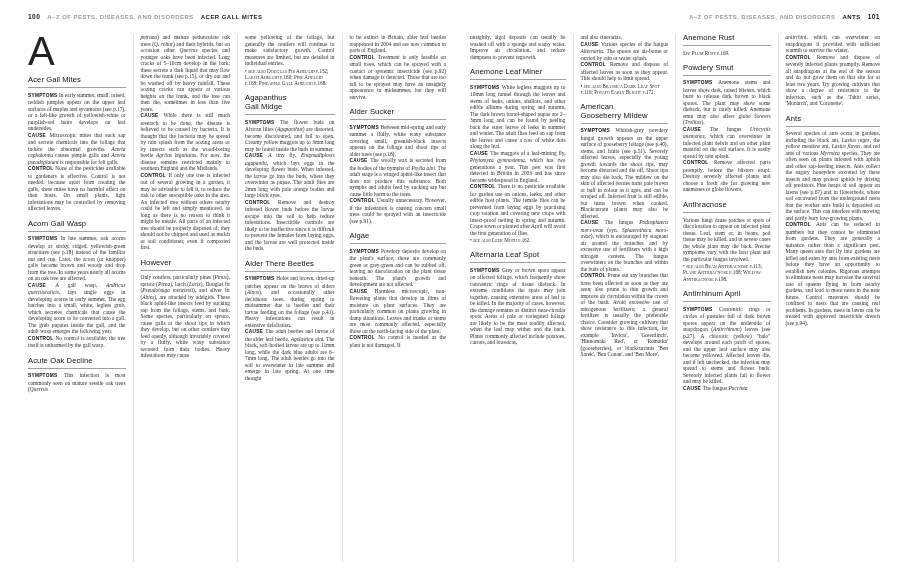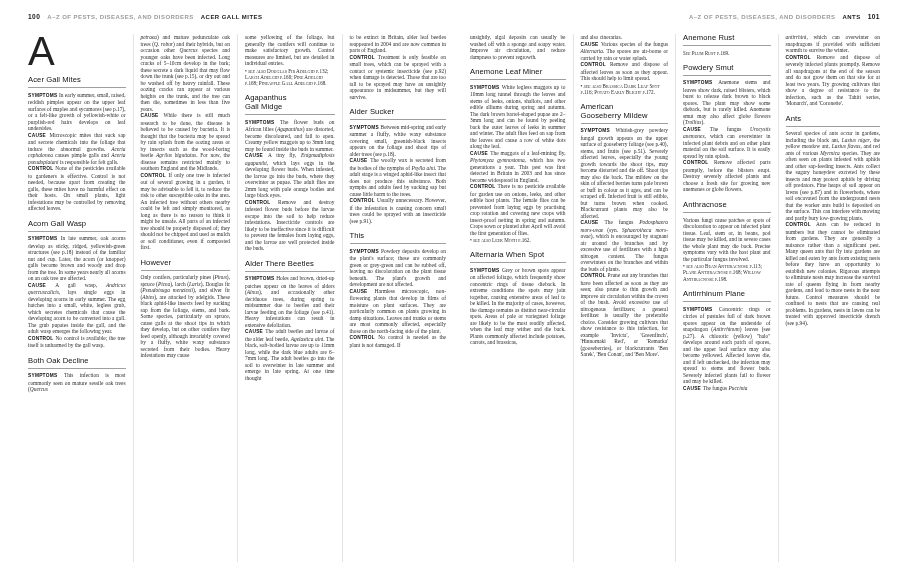--- a/index.html
+++ b/index.html
@@ -72,21 +72,21 @@
         <div class="col">
           <div class="dropcap">A</div>
           <h3 class="entry-heading">Acer Gall Mites</h3>
           <p class="para"><span class="lbl">SYMPTOMS </span>In early summer, small, raised, reddish pimples appear on the upper leaf surfaces of maples and sycamores (see p.17), or a felt-like growth of yellowish-white or purplish-red hairs develops on leaf undersides.</p>
           <p class="para"><span class="lbl">CAUSE </span>Microscopic mites that suck sap and secrete chemicals into the foliage that induce the abnormal growths. <i>Aceria cephalonea</i> causes pimple galls and <i>Aceria pseudoplatani</i> is responsible for felt galls.</p>
           <p class="para"><span class="lbl">CONTROL </span>None of the pesticides available to gardeners is effective. Control is not needed, because apart from creating the galls, these mites have no harmful effect on their hosts. On small plants, light infestations may be controlled by removing affected leaves.</p>
           <h3 class="entry-heading">Acorn Gall Wasp</h3>
           <p class="para"><span class="lbl">SYMPTOMS </span>In late summer, oak acorns develop as sticky, ridged, yellowish-green structures (see p.18) instead of the familiar nut and cup. Later, the acorn (or knopper) galls become brown and woody and drop from the tree. In some years nearly all acorns on an oak tree are affected.</p>
           <p class="para"><span class="lbl">CAUSE </span>A gall wasp, <i>Andricus quercuscalicis</i>, lays single eggs in developing acorns in early summer. The egg hatches into a small, white, legless grub, which secretes chemicals that cause the developing acorn to be converted into a gall. The grub pupates inside the gall, and the adult wasp emerges the following year.</p>
           <p class="para"><span class="lbl">CONTROL </span>No control is available; the tree itself is unharmed by the gall wasp.</p>
-          <h3 class="entry-heading">Both Oak Decline</h3>
+          <h3 class="entry-heading">Acute Oak Decline</h3>
           <p class="para"><span class="lbl">SYMPTOMS </span>This infection is most commonly seen on mature sessile oak trees (<i>Quercus</i></p>
         </div>
         <div class="col">
           <p class="para"><i>petraea</i>) and mature pedunculate oak trees (<i>Q. robur</i>) and their hybrids, but on occasion other <i>Quercus</i> species and younger oaks have been infected. Long cracks of 5–10cm develop in the bark; these secrete a dark liquid that may flow down the trunk (see p.15), or dry out and be washed off by heavy rainfall. These oozing cracks can appear at various heights on the trunk, and the tree can then die, sometimes in less than five years.</p>
           <p class="para"><span class="lbl">CAUSE </span>While there is still much research to be done, the disease is believed to be caused by bacteria. It is thought that the bacteria may be spread by rain splash from the oozing areas or by insects such as the wood-boring beetle <i>Agrilus biguttatus</i>. For now, the disease remains restricted mainly to southern England and the Midlands.</p>
           <p class="para"><span class="lbl">CONTROL </span>If only one tree is infected out of several growing in a garden, it may be advisable to fell it, to reduce the risk to other susceptible oaks in the area. An infected tree without others nearby could be left and simply monitored, as long as there is no reason to think it might be unsafe. All parts of an infected tree should be properly disposed of; they should not be chipped and used as mulch or soil conditioner, even if composted first.</p>
           <h3 class="entry-heading">However</h3>
           <p class="para">Only conifers, particularly pines (<i>Pinus</i>), spruce (<i>Picea</i>), larch (<i>Larix</i>), Douglas fir (<i>Pseudotsuga menziesii</i>), and silver fir (<i>Abies</i>), are attacked by adelgids. These black aphid-like insects feed by sucking sap from the foliage, stems, and bark. Some species, particularly on spruce, cause galls at the shoot tips in which they develop, but on other conifers they feed openly, although invariably covered by a fluffy, white waxy substance secreted from their bodies. Heavy infestations may cause</p>
         </div>
         <div class="col">
@@ -100,21 +100,21 @@
           <p class="para"><span class="lbl">SYMPTOMS </span>Holes and brown, dried-up patches appear on the leaves of alders (<i>Alnus</i>), and occasionally other deciduous trees, during spring to midsummer due to beetles and their larvae feeding on the foliage (see p.41). Heavy infestations can result in extensive defoliation.</p>
           <p class="para"><span class="lbl">CAUSE </span>The adult beetles and larvae of the alder leaf beetle, <i>Agelastica alni</i>. The black, soft-bodied larvae are up to 11mm long, while the dark blue adults are 6–7mm long. The adult beetles go into the soil to overwinter in late summer and emerge in late spring. At one time thought</p>
         </div>
         <div class="col">
           <p class="para">to be extinct in Britain, alder leaf beetles reappeared in 2004 and are now common in parts of England.</p>
           <p class="para"><span class="lbl">CONTROL </span>Treatment is only feasible on small trees, which can be sprayed with a contact or systemic insecticide (see p.92) when damage is detected. Those that are too tall to be sprayed may have an unsightly appearance in midsummer, but they will survive.</p>
           <h3 class="entry-heading">Alder Sucker</h3>
           <p class="para"><span class="lbl">SYMPTOMS </span>Between mid-spring and early summer a fluffy, white waxy substance covering small, greenish-black insects appears on the foliage and shoot tips of alder trees (see p.18).</p>
           <p class="para"><span class="lbl">CAUSE </span>The woolly wax is secreted from the bodies of the nymphs of <i>Psylla alni</i>. The adult stage is a winged aphid-like insect that does not produce this substance. Both nymphs and adults feed by sucking sap but cause little harm to the trees.</p>
           <p class="para"><span class="lbl">CONTROL </span>Usually unnecessary. However, if the infestation is causing concern small trees could be sprayed with an insecticide (see p.91).</p>
-          <h3 class="entry-heading">This</h3>
+          <h3 class="entry-heading">Algae</h3>
           <p class="para"><span class="lbl">SYMPTOMS </span>Powdery deposits develop on the plant's surface; these are commonly green or grey-green and can be rubbed off, leaving no discoloration on the plant tissue beneath. The plant's growth and development are not affected.</p>
           <p class="para"><span class="lbl">CAUSE </span>Harmless microscopic, non-flowering plants that develop in films of moisture on plant surfaces. They are particularly common on plants growing in damp situations. Leaves and trunks or stems are most commonly affected, especially those on the north-facing side of the plant.</p>
           <p class="para"><span class="lbl">CONTROL </span>No control is needed as the plant is not damaged. If</p>
         </div>
       </div>
   </section>
 
   <section class="page page-right">
     <header class="page-header">
       <span class="running-head">A–Z OF PESTS, DISEASES, AND DISORDERS</span>
@@ -122,21 +122,21 @@
       <span class="page-num">101</span>
     </header>
     <div class="columns">
         <div class="col">
           <p class="para">unsightly, algal deposits can usually be washed off with a sponge and soapy water. Improve air circulation, and reduce dampness to prevent regrowth.</p>
           <h3 class="entry-heading">Anemone Leaf Miner</h3>
           <p class="para"><span class="lbl">SYMPTOMS </span>White legless maggots up to 10mm long tunnel through the leaves and stems of leeks, onions, shallots, and other edible alliums during spring and autumn. The dark brown barrel-shaped pupae are 2–3mm long and can be found by peeling back the outer leaves of leeks in summer and winter. The adult flies feed on sap from the leaves and cause a row of white dots along the leaf.</p>
           <p class="para"><span class="lbl">CAUSE </span>The maggots of a leaf-mining fly, <i>Phytomyza gymnostoma</i>, which has two generations a year. This pest was first detected in Britain in 2003 and has since become widespread in England.</p>
           <p class="para"><span class="lbl">CONTROL </span>There is no pesticide available for garden use on onions, leeks, and other edible host plants. The female flies can be prevented from laying eggs by practising crop rotation and covering new crops with insect-proof netting in spring and autumn. Crops sown or planted after April will avoid the first generation of flies.</p>
           <p class="para seealso">• <i>see also</i> Leek Moth p.162.</p>
-          <h3 class="entry-heading">Alternaria When Spot</h3>
+          <h3 class="entry-heading">Alternaria Leaf Spot</h3>
           <p class="para"><span class="lbl">SYMPTOMS </span>Grey or brown spots appear on affected foliage, which frequently show concentric rings of tissue dieback. In extreme conditions the spots may join together, causing extensive areas of leaf to be killed. In the majority of cases, however, the damage remains as distinct near-circular spots. Areas of pale or variegated foliage are likely to be the most readily affected, when the leaf may wither and die back. Plants commonly affected include potatoes, carrots, and brassicas,</p>
         </div>
         <div class="col">
           <p class="para">and also cinerarias.</p>
           <p class="para"><span class="lbl">CAUSE </span>Various species of the fungus <i>Alternaria</i>. The spores are air-borne or carried by rain or water splash.</p>
           <p class="para"><span class="lbl">CONTROL </span>Remove and dispose of affected leaves as soon as they appear. This should help to limit spread.</p>
           <p class="para seealso">• <i>see also</i> Brassica Dark Leaf Spot p.116; Potato Early Blight p.172.</p>
           <h3 class="entry-heading">American<br>Gooseberry Mildew</h3>
           <p class="para"><span class="lbl">SYMPTOMS </span>Whitish-grey powdery fungal growth appears on the upper surface of gooseberry foliage (see p.40), stems, and fruits (see p.51). Severely affected leaves, especially the young growth towards the shoot tips, may become distorted and die off. Shoot tips may also die back. The mildew on the skin of affected berries turns pale brown or buff in colour as it ages, and can be scraped off. Infected fruit is still edible, but turns brown when cooked. Blackcurrant plants may also be affected.</p>
           <p class="para"><span class="lbl">CAUSE </span>The fungus <i>Podosphaera mors-uvae</i> (syn. <i>Sphaerotheca mors-uvae</i>), which is encouraged by stagnant air around the branches and by excessive use of fertilizers with a high nitrogen content. The fungus overwinters on the branches and within the buds of plants.</p>
@@ -145,21 +145,21 @@
         <div class="col">
           <h3 class="entry-heading">Anemone Rust</h3>
           <p class="para seealso"><i>See</i> Plum Rust p.169.</p>
           <h3 class="entry-heading">Powdery Smut</h3>
           <p class="para"><span class="lbl">SYMPTOMS </span>Anemone stems and leaves show dark, raised blisters, which burst to release dark brown to black spores. The plant may show some dieback, but is rarely killed. Anemone smut may also affect globe flowers (<i>Trollius</i>).</p>
           <p class="para"><span class="lbl">CAUSE </span>The fungus <i>Urocystis anemones</i>, which can overwinter in infected plant debris and on other plant material on the soil surface. It is easily spread by rain splash.</p>
           <p class="para"><span class="lbl">CONTROL </span>Remove affected parts promptly, before the blisters erupt. Destroy severely affected plants and choose a fresh site for growing new anemones or globe flowers.</p>
           <h3 class="entry-heading">Anthracnose</h3>
           <p class="para">Various fungi cause patches or spots of discoloration to appear on infected plant tissue. Leaf, stem or, in beans, pod tissue may be killed, and in severe cases the whole plant may die back. Precise symptoms vary with the host plant and the particular fungus involved.</p>
           <p class="para seealso">• <i>see also</i> Bean Anthracnose p.113; Plane Anthracnose p.168; Willow Anthracnose p.198.</p>
-          <h3 class="entry-heading">Antirrhinum Plane</h3>
+          <h3 class="entry-heading">Antirrhinum April</h3>
           <p class="para"><span class="lbl">SYMPTOMS </span>Concentric rings or circles of pustules full of dark brown spores appear on the underside of snapdragon (<i>Antirrhinum</i>) leaves (see p.27). A chlorotic (yellow) "halo" develops around each patch of spores, and the upper leaf surface may also become yellowed. Affected leaves die, and if left unchecked, the infection may spread to stems and flower buds. Severely infected plants fail to flower and may be killed.</p>
           <p class="para"><span class="lbl">CAUSE </span>The fungus <i>Puccinia</i></p>
         </div>
         <div class="col">
           <p class="para"><i>antirrhini</i>, which can overwinter on snapdragons if provided with sufficient warmth to survive the winter.</p>
           <p class="para"><span class="lbl">CONTROL </span>Remove and dispose of severely infected plants promptly. Remove all snapdragons at the end of the season and do not grow them on that site for at least two years. Try growing cultivars that show a degree of resistance to the infection, such as the Tahiti series, 'Monarch', and 'Coronette'.</p>
           <h3 class="entry-heading">Ants</h3>
           <p class="para">Several species of ants occur in gardens, including the black ant, <i>Lasius niger</i>, the yellow meadow ant, <i>Lasius flavus</i>, and red ants of various <i>Myrmica</i> species. They are often seen on plants infested with aphids and other sap-feeding insects. Ants collect the sugary honeydew excreted by these insects and may protect aphids by driving off predators. Fine heaps of soil appear on lawns (see p.67) and in flowerbeds, where soil excavated from the underground nests that the worker ants build is deposited on the surface. This can interfere with mowing and partly bury low-growing plants.</p>
           <p class="para"><span class="lbl">CONTROL </span>Ants can be reduced in numbers but they cannot be eliminated from gardens. They are generally a nuisance rather than a significant pest. Many queen ants that fly into gardens are killed and eaten by ants from existing nests before they have an opportunity to establish new colonies. Rigorous attempts to eliminate nests may increase the survival rate of queens flying in from nearby gardens, and lead to more nests in the near future. Control measures should be confined to nests that are causing real problems. In gardens, nests in lawns can be treated with approved insecticide drench (see p.94).</p>
         </div>

